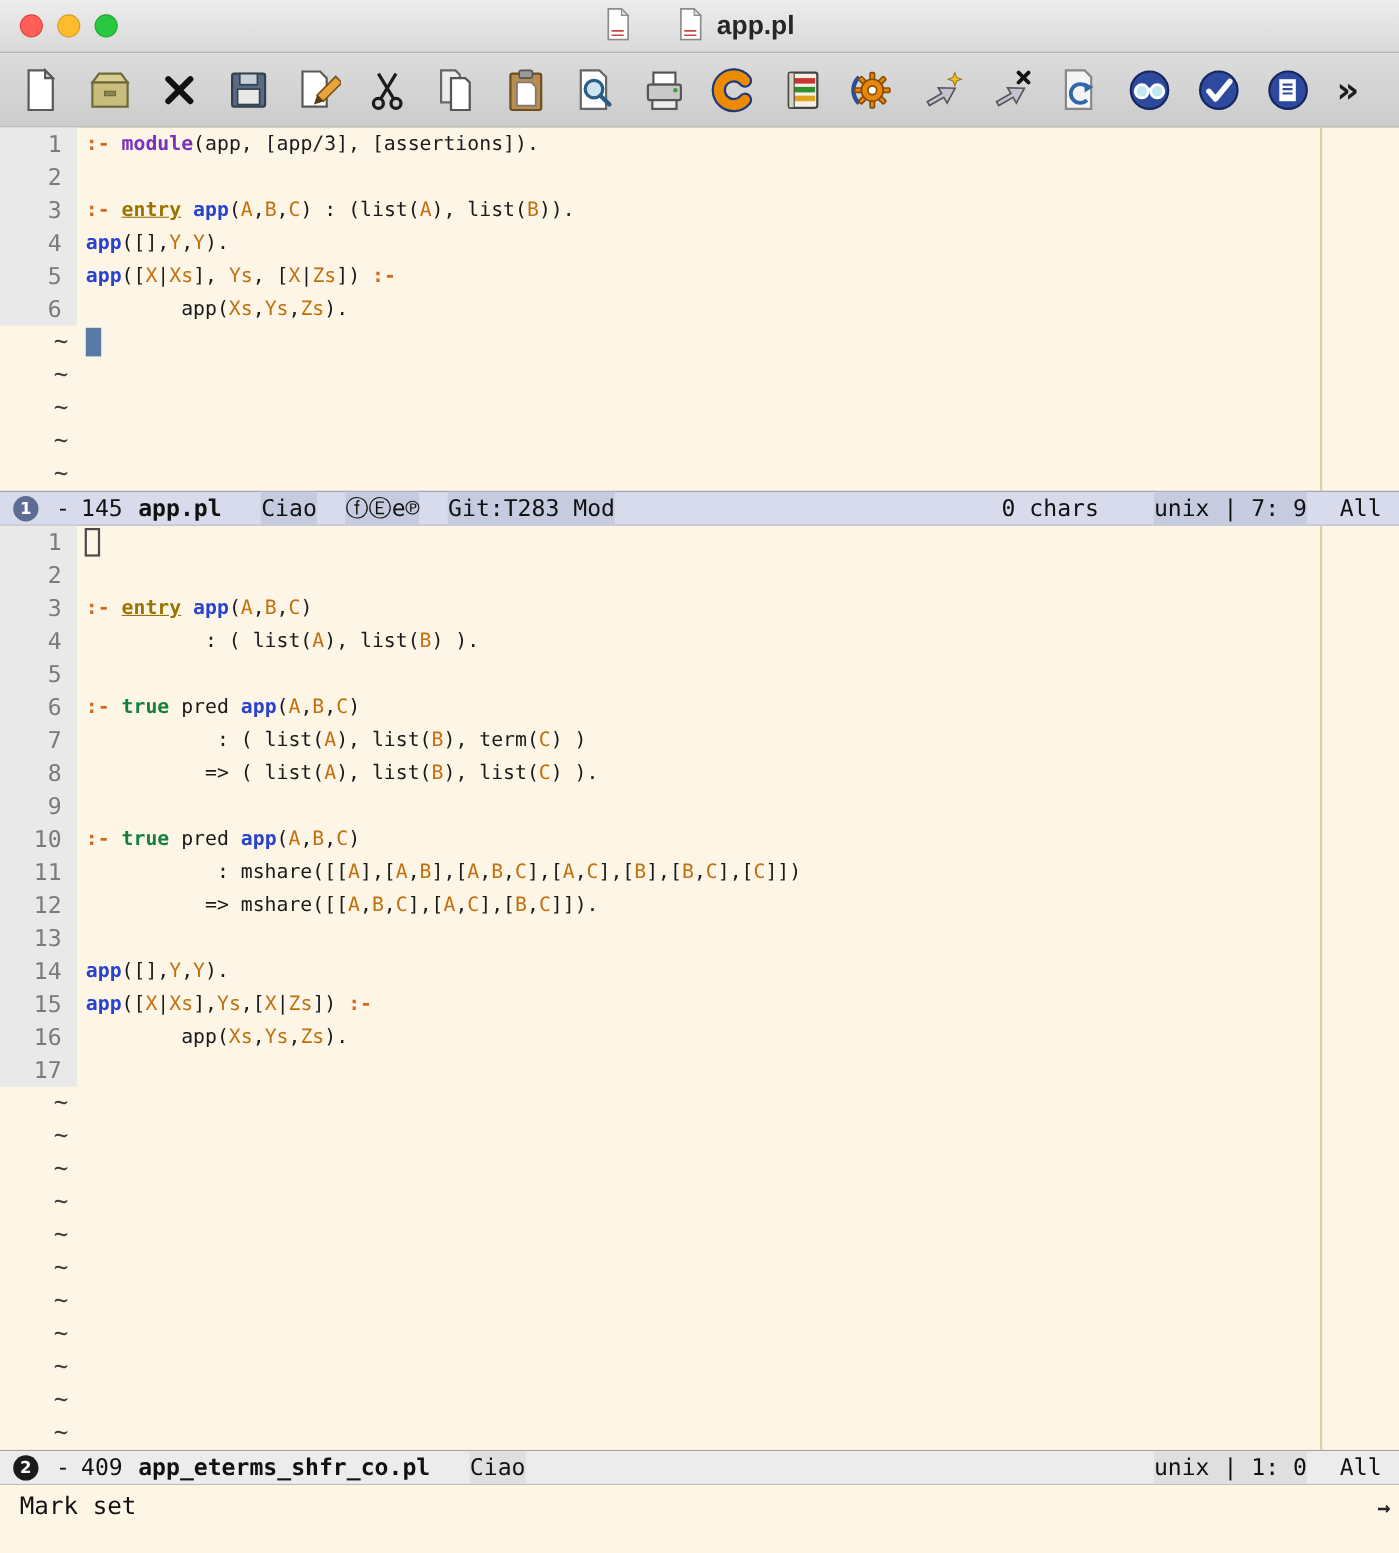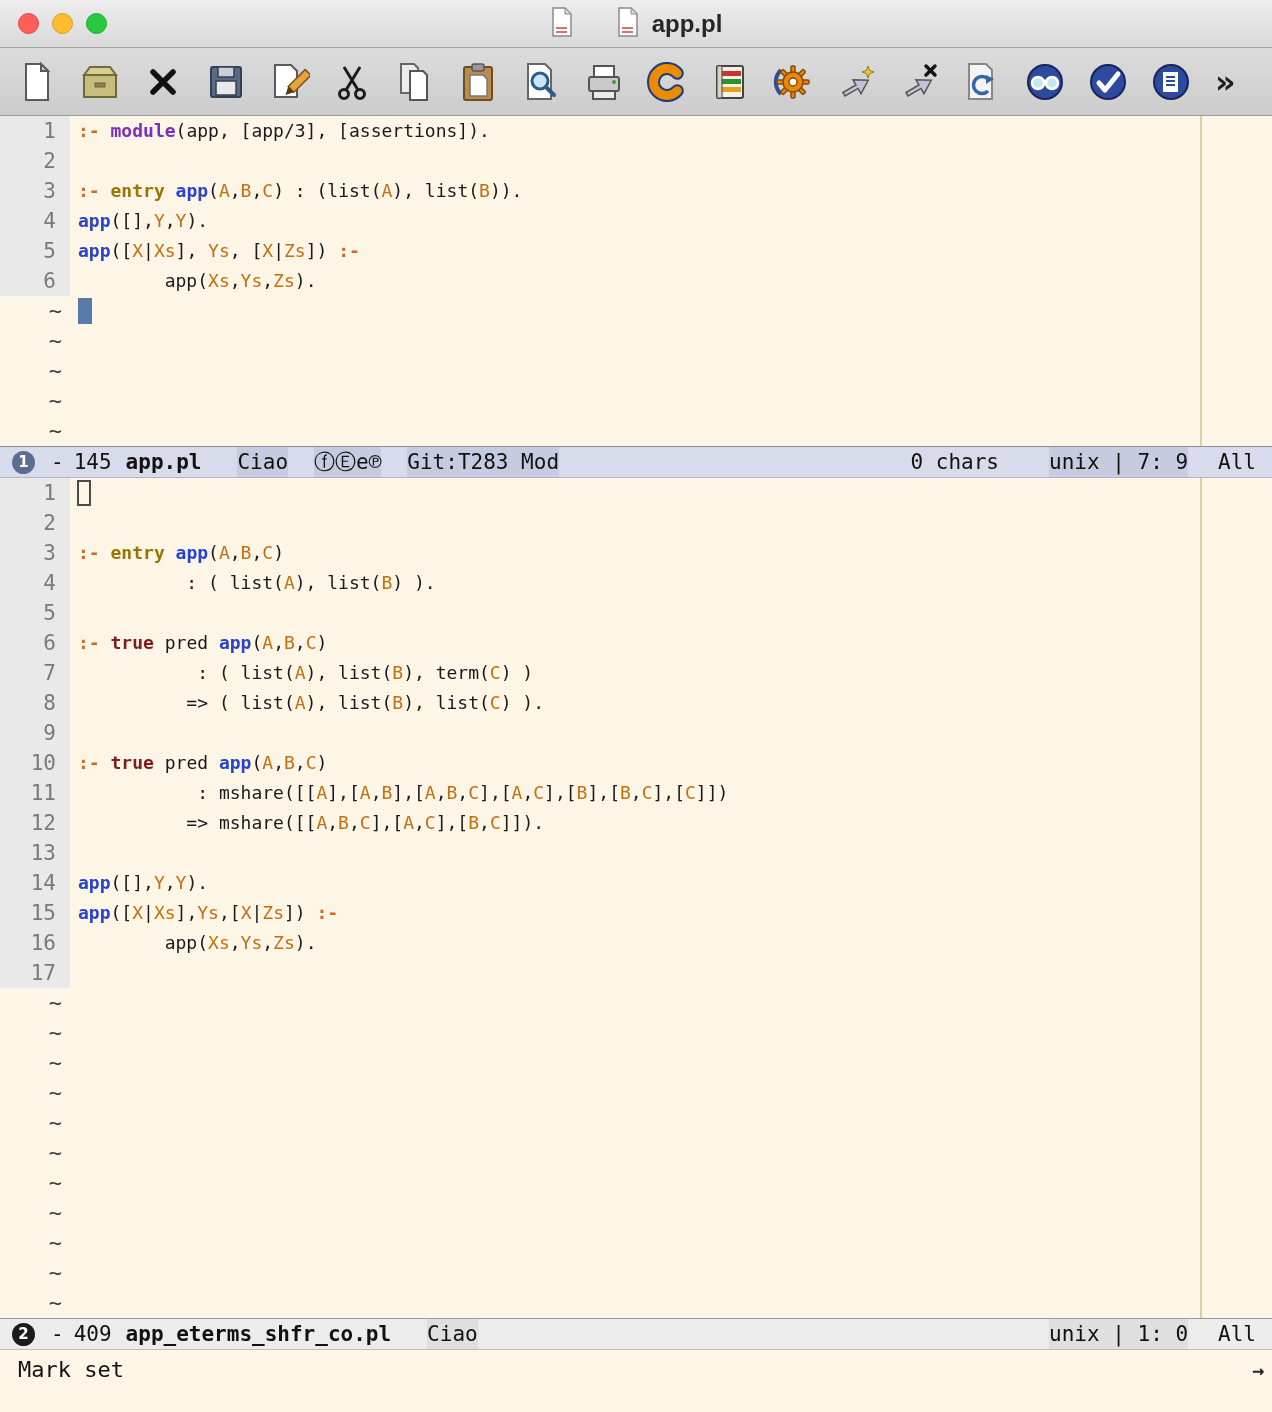--- a/index.html
+++ b/index.html
@@ -35,22 +35,22 @@
   .row { display: flex; height: 30px; position: relative; }
   .ln { flex: 0 0 70px; text-align: right; padding-right: 14px; background: #E9E9E9;
     color: #7A7A7A; font-size: 21px; line-height: 30px; }
   .row.tilde .ln { background: transparent; color: #3A3A3A; padding-right: 8px;
     font-size: 22px; }
   .code { white-space: pre; font-size: 18px; line-height: 30px; color: #1A1A1A;
     padding-left: 8px; }
   .tk-p  { color: #1A1A1A; }
   .tk-op { color: #D2691E; font-weight: bold; }
   .tk-dir { color: #7A2FBE; font-weight: bold; }
-  .tk-decl { color: #9A7400; font-weight: bold; }
-  .tk-kw { color: #7f1d1d; font-weight: bold; }
+  .tk-decl { color: #9A7400; font-weight: bold; text-decoration: underline; }
+  .tk-kw { color: #15803d; font-weight: bold; }
   .tk-fn { color: #2743CF; font-weight: bold; }
   .tk-var { color: #C1700F; }
   .cursor-block { position: absolute; left: 78px; top: 2px; width: 14px; height: 26px;
     background: #587AA8; }
   .cursor-hollow { position: absolute; left: 77px; top: 2px; width: 14px; height: 26px;
     border: 2px solid #4A4A4A; }
 
   
   .modeline { height: 32px; display: flex; align-items: center; font-size: 21px;
     padding: 0 12px; color: #111;

